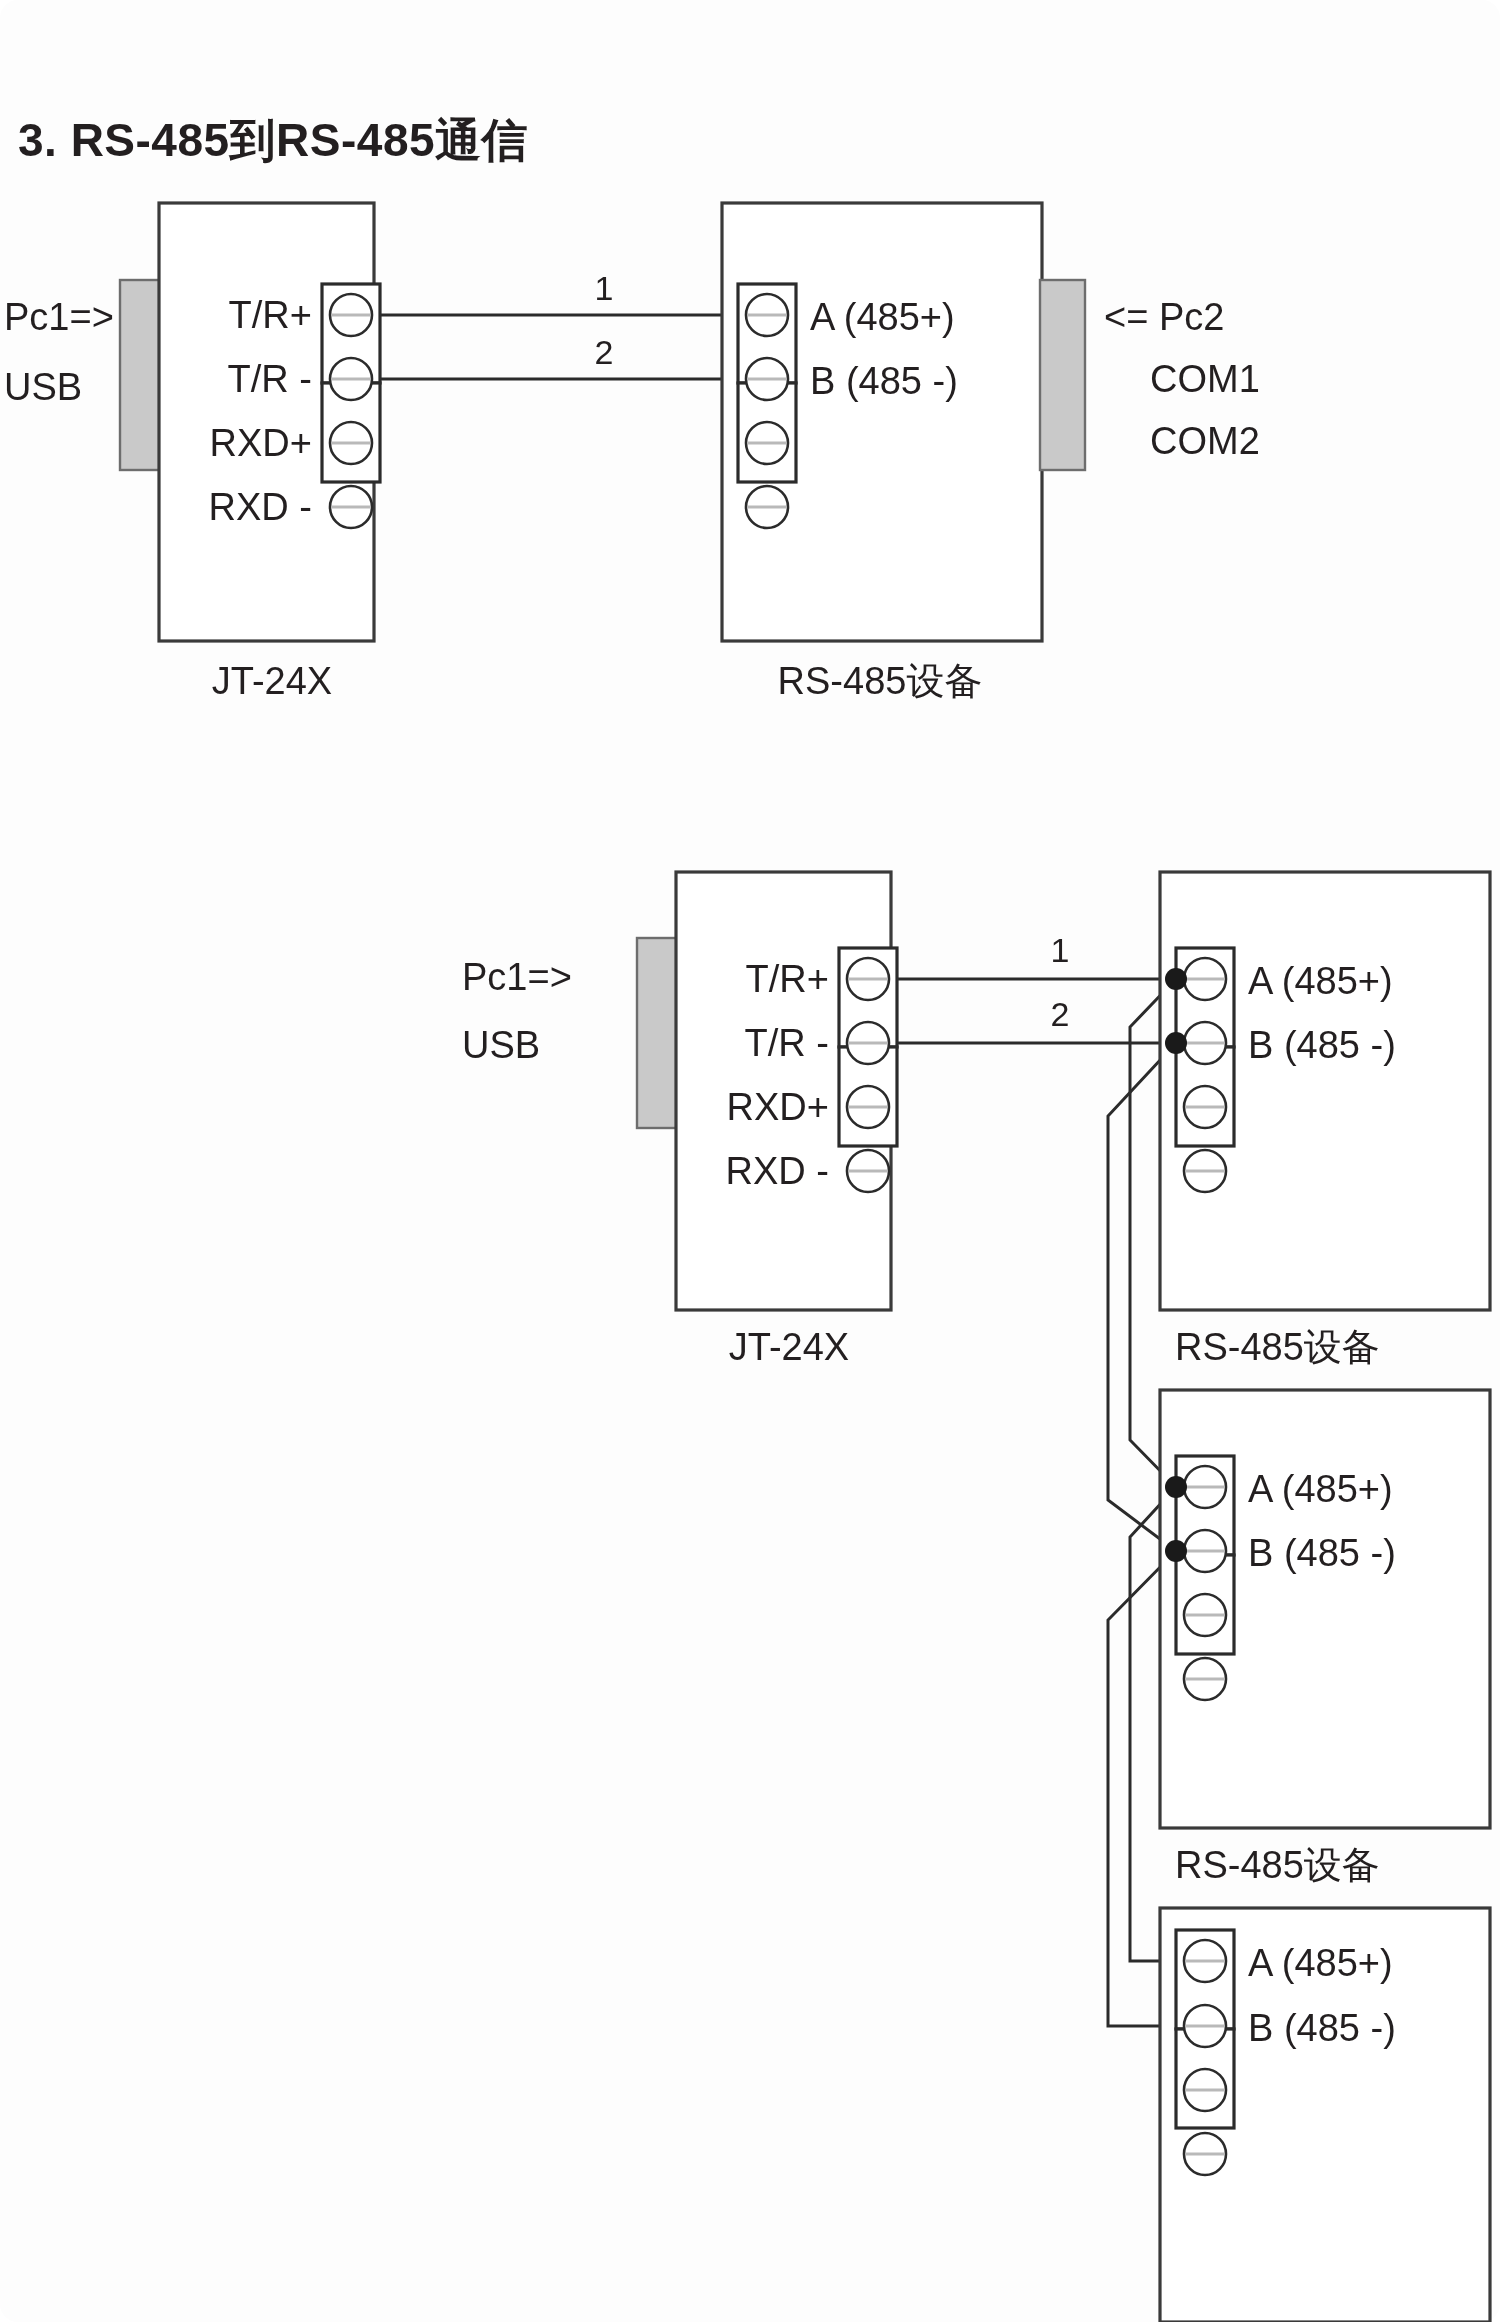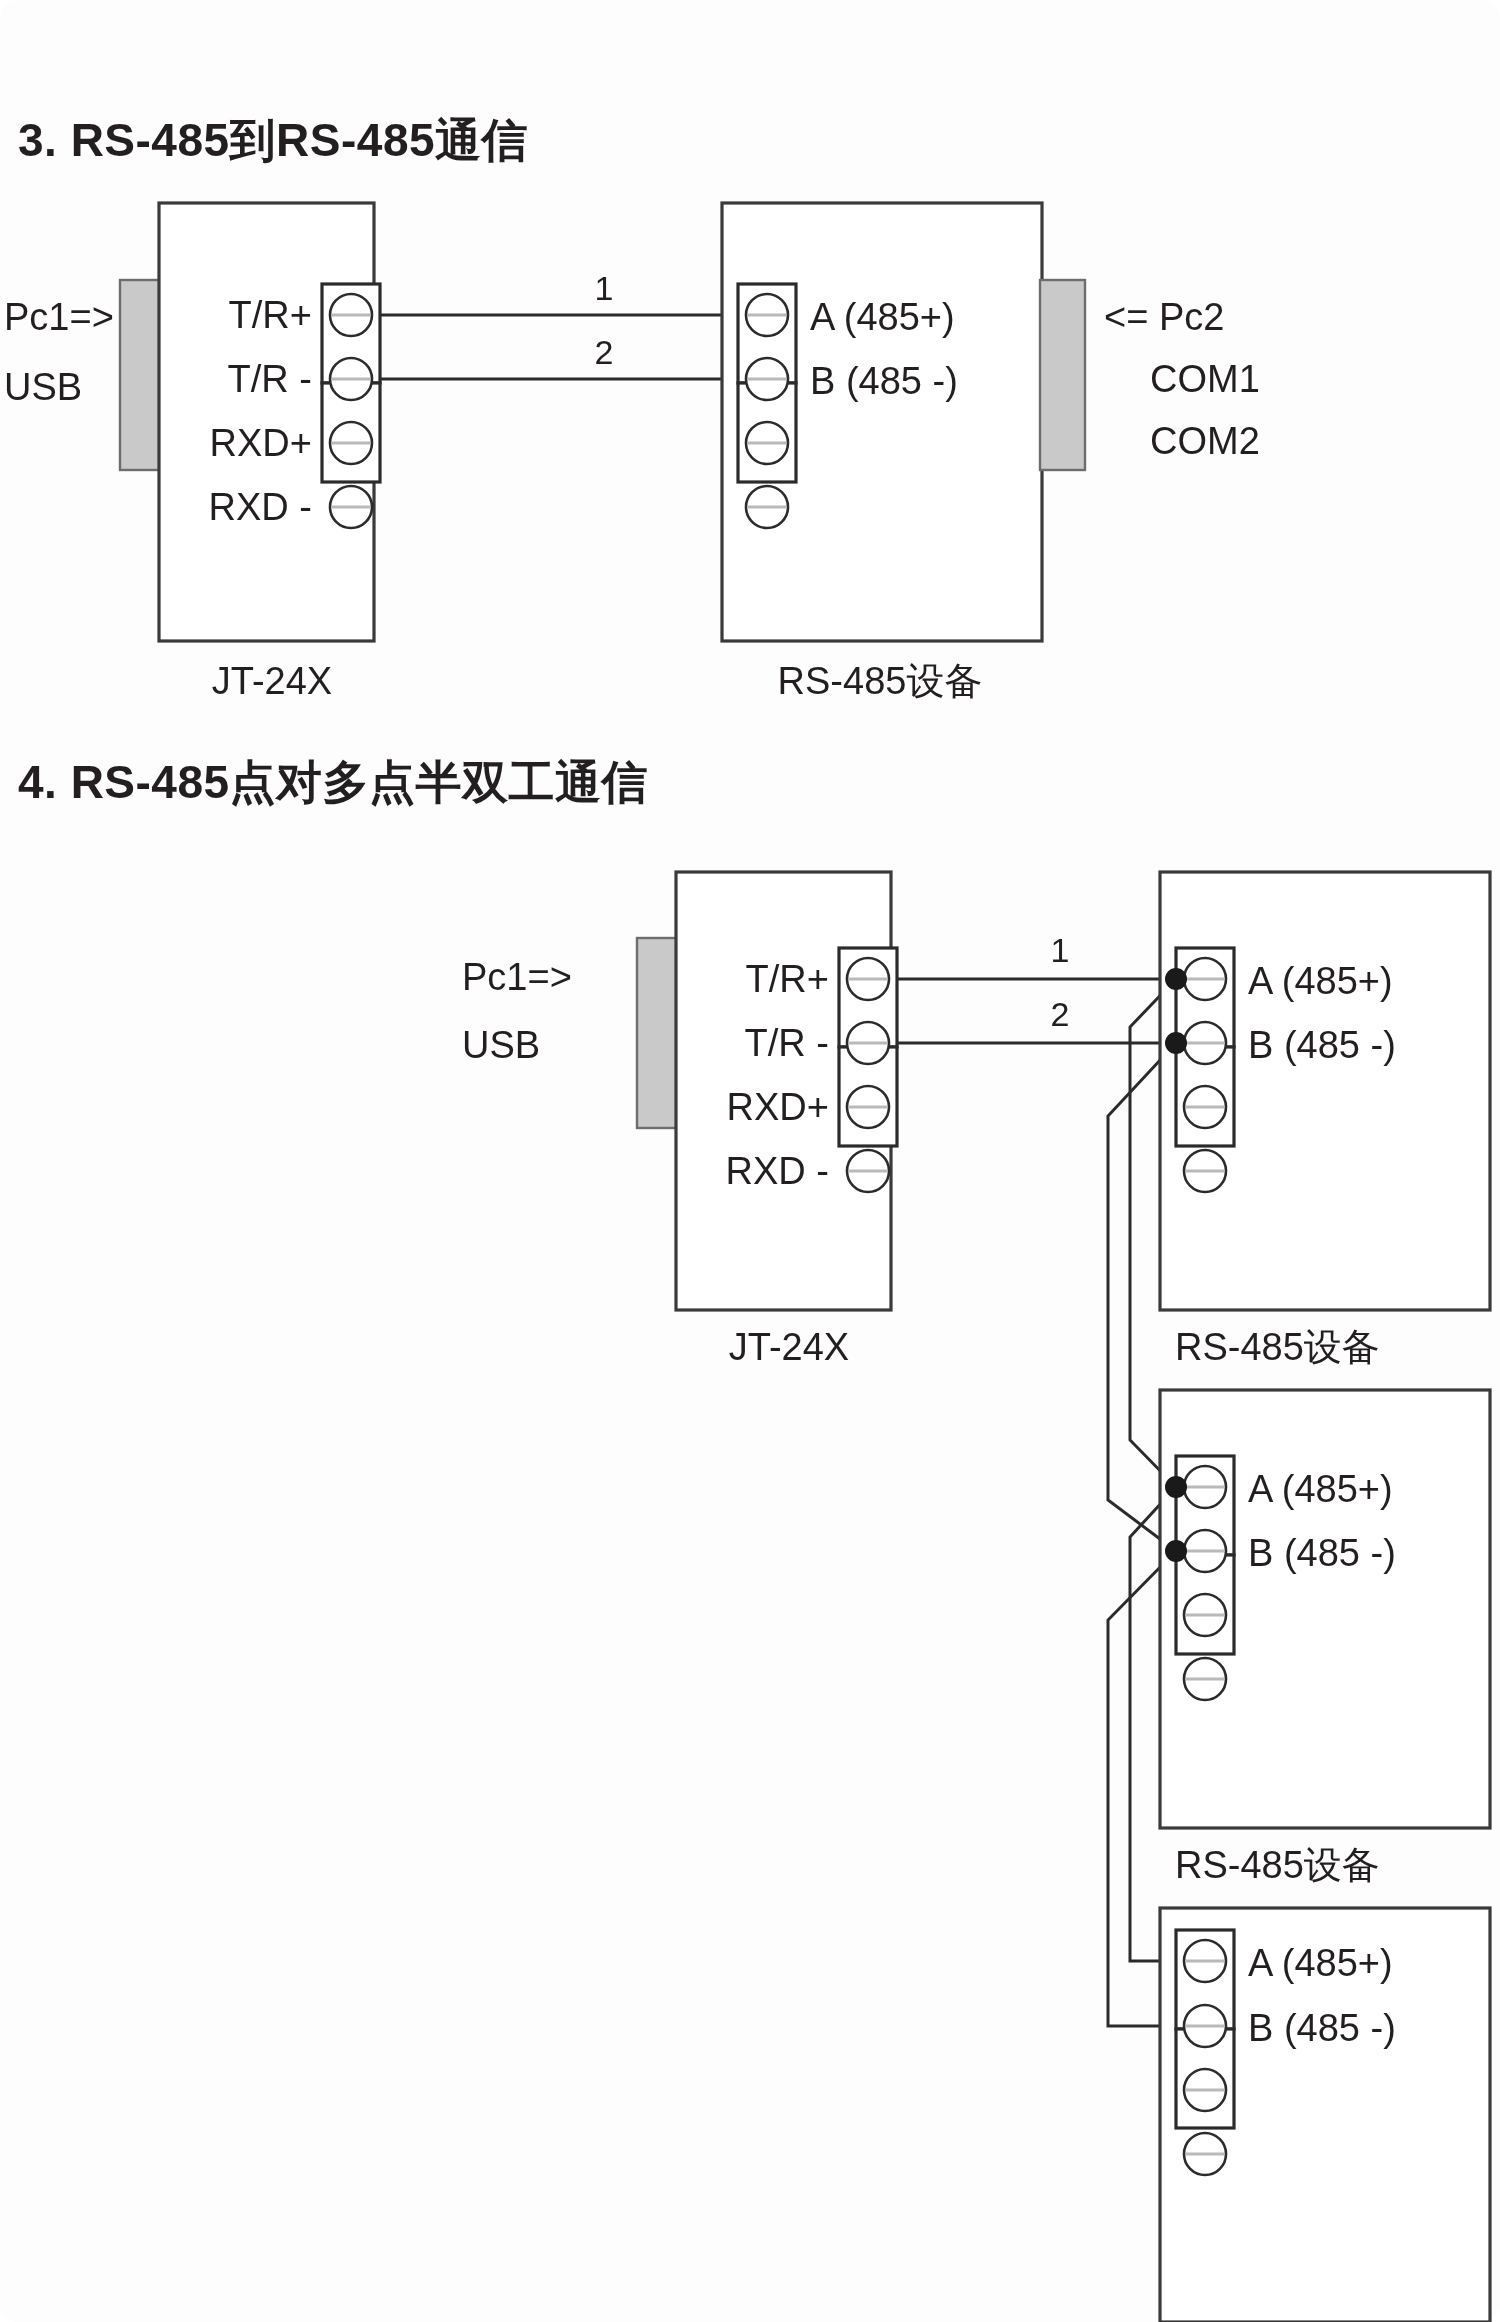--- a/index.html
+++ b/index.html
@@ -84,21 +84,20 @@
   .lbl-caption-left { font-size: 38px; text-anchor: start; }
   .lbl-wirenum { font-size: 34px; text-anchor: middle; }
 </style>
 </head>
 <body>
 
 <div class="page">
 
   <div class="section-title" id="title-3">3. RS-485到RS-485通信</div>
 
-  <div class="section-title" id="title-4">4. RS-485点对多点半双工通信</div>
 
   <svg class="diagram" viewBox="0 0 1500 2322" xmlns="http://www.w3.org/2000/svg">
 
     <g>
 
       <text class="lbl lbl-side" x="4" y="330">Pc1=&gt;</text>
       <text class="lbl lbl-side" x="4" y="400">USB</text>
 
       <rect class="connector-block" x="120" y="280" width="45" height="190"></rect>
 

